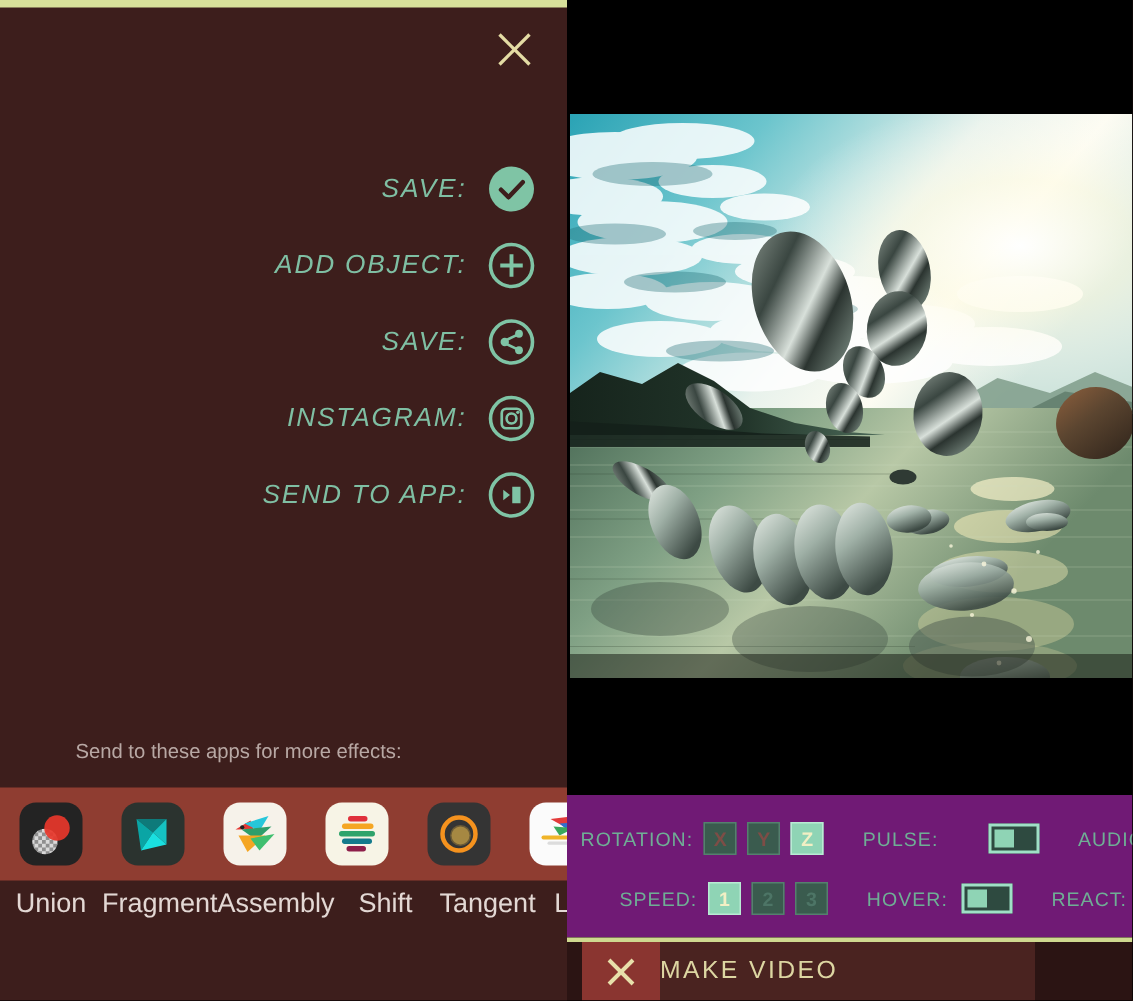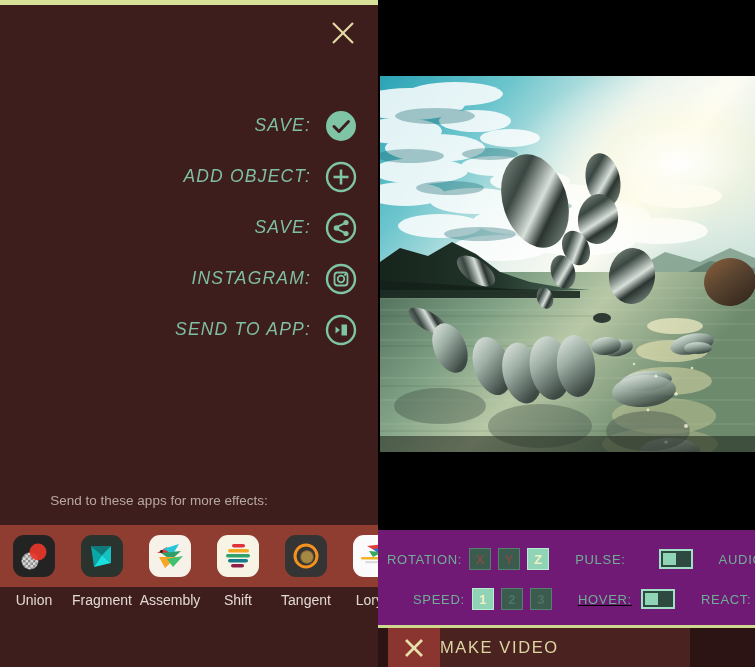--- a/index.html
+++ b/index.html
@@ -90,21 +90,21 @@
   .app-labels {
     position: absolute;
     top: 592px; left: 0;
     width: 378px; height: 22px;
     display: flex;
     overflow: hidden;
   }
   .app-label {
     flex: 0 0 68px;
     text-align: center;
-    font-size: 14px;
+    font-size: 18px;
     color: #e3d8d4;
     white-space: nowrap;
   }
 
   
   .right-panel {
     position: relative;
     width: 377px; height: 667px;
     background: #000;
     overflow: hidden;
@@ -561,21 +561,21 @@
         </div>
       </div>
 
       <div class="ctrl-row" style="top:52px;">
         <div class="ctrl-grp" style="margin-left:35px;">
           <span class="ctrl-label">SPEED:</span>
           <div class="seg on">1</div>
           <div class="seg dim">2</div>
           <div class="seg dim">3</div>
         </div>
-        <div class="ctrl-grp" style="margin-left:26px;text-decoration:underline;">
+        <div class="ctrl-grp" style="margin-left:26px;">
           <span class="ctrl-label">HOVER:</span>
           <div class="toggle">
             <div class="knob"></div>
           </div>
         </div>
         <div class="ctrl-grp" style="margin-left:26px;">
           <span class="ctrl-label">REACT:</span>
         </div>
       </div>
 

